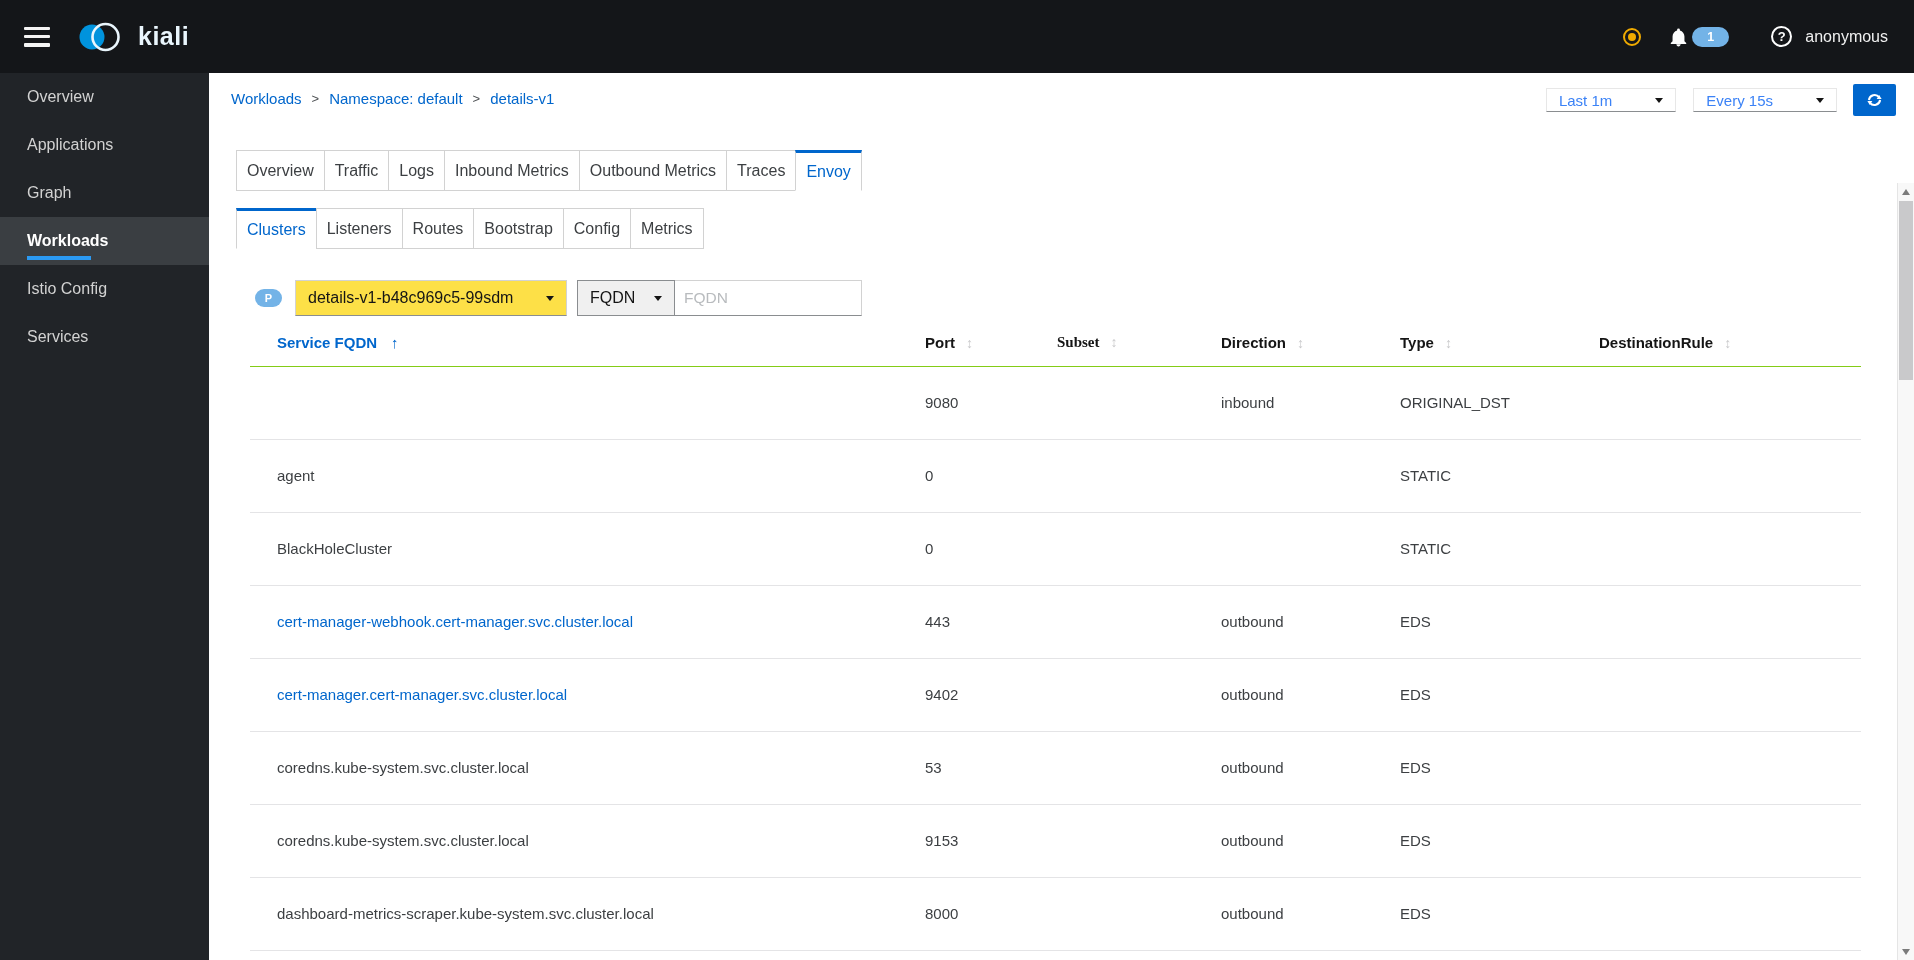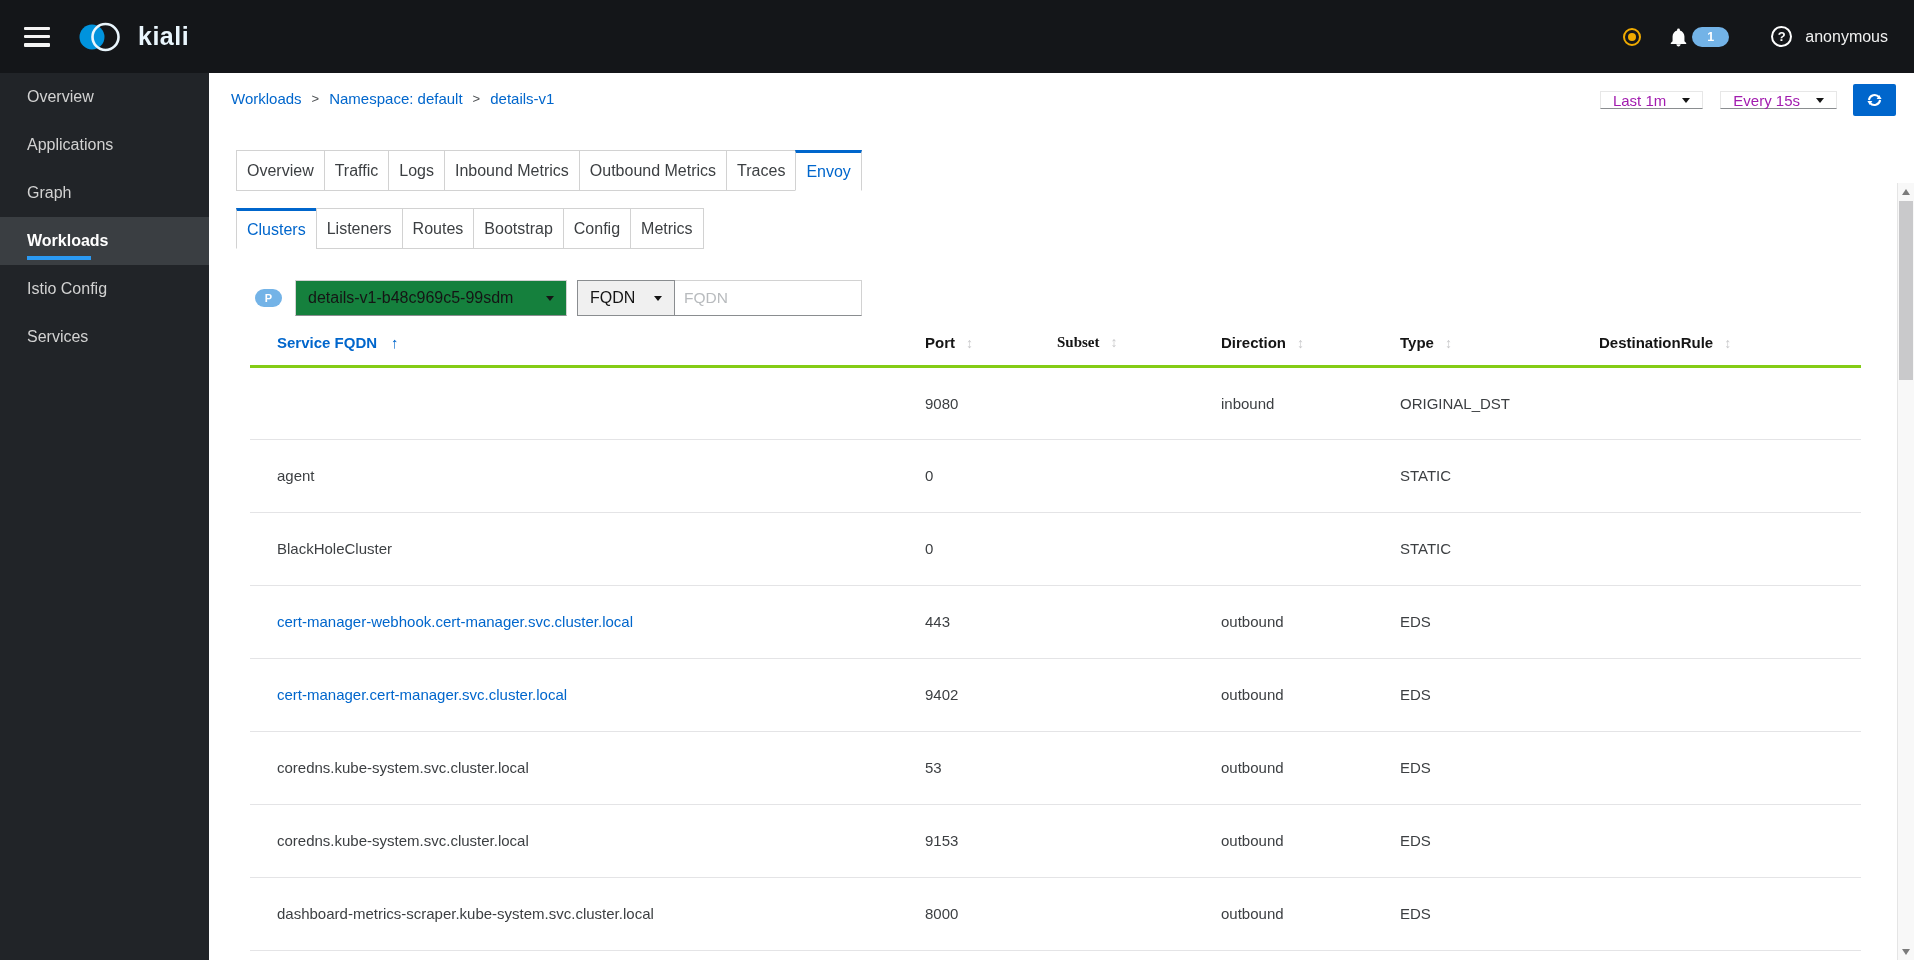--- a/index.html
+++ b/index.html
@@ -35,23 +35,23 @@
   .nav-underline { position:absolute; left:27px; bottom:5px; width:64px; height:4px; background:#2b9af3; }
 
   
   .content { position:fixed; left:209px; top:73px; width:1705px; height:887px; background:#fff; }
 
   .breadcrumb { position:absolute; left:22px; top:17px; display:flex; align-items:center; font-size:15px; }
   .bc-link { color:#0066cc; text-decoration:none; cursor:pointer; }
   .bc-sep { color:#4f5255; font-size:13px; margin:0 10px; }
 
   .toolbar { position:absolute; top:11px; right:18px; display:flex; align-items:center; }
-  .pf-select { height:18px; background:#fff; border:1px solid #e7e7e7; border-bottom:1px solid #8a8d90;
-               display:inline-flex; align-items:center; padding:0 12px; font-size:15px; color:#a21caf;
-               cursor:pointer; }
+  .pf-select { height:24px; background:#fff; border:1px solid #e7e7e7; border-bottom:1px solid #8a8d90;
+               display:inline-flex; align-items:center; padding:0 12px; font-size:15px; color:#3b82f6;
+               cursor:pointer;gap:27px; }
   .pf-select .caret { margin-left:16px; }
   .caret { width:0; height:0; border-left:4.5px solid transparent; border-right:4.5px solid transparent;
            border-top:5.5px solid #151515; display:inline-block; }
   .toolbar .pf-select + .pf-select { margin-left:17px; }
   .refresh-btn { margin-left:16px; width:43px; height:32px; background:#0066cc; border:none; border-radius:2px;
                  display:flex; align-items:center; justify-content:center; cursor:pointer; }
 
   
   .tabrow { position:absolute; left:27px; display:flex; }
   .tabrow.main { top:77px; }
@@ -60,41 +60,41 @@
             color:#3c3f42; background:#fff; border:1px solid #d2d2d2; margin-left:-1px; cursor:pointer; }
   .tabrow .tabbox:first-child { margin-left:0; }
   .tabbox.active { color:#0066cc; border-top:3px solid #0066cc; border-bottom:1px solid #fff; }
 
   
   .card { position:absolute; left:41px; top:177px; width:1611px; height:710px; background:#fff; }
 
   .filter-row { margin:30px 0 0 5px; height:36px; display:flex; align-items:center; }
   .pod-badge { width:27px; height:18px; border-radius:9px; background:#73b3e7; color:#fff;
                font-size:11px; font-weight:700; display:flex; align-items:center; justify-content:center; }
-  .pod-select { margin-left:13px; width:272px; height:36px; background:#15803d; border:1px solid #d2d2d2;
+  .pod-select { margin-left:13px; width:272px; height:36px; background:#fde047; border:1px solid #d2d2d2;
                 border-bottom-color:#8a8d90; display:flex; align-items:center; justify-content:space-between;
                 padding:12px 12px; font-size:16px; color:#151515; cursor:pointer;gap:22px; }
   .match-select { margin-left:10px; width:98px; height:36px; background:#f0f0f0; border:1px solid #8a8d90;
                   display:flex; align-items:center; justify-content:space-between; padding:0 12px;
                   font-size:16px; color:#151515; cursor:pointer; }
   .fqdn-input { width:187px; height:36px; border:1px solid #d2d2d2; border-left:none;
                 border-bottom-color:#8a8d90; padding:0 9px; font-size:15.5px; color:#151515;
                 font-family:"Liberation Sans","DejaVu Sans",sans-serif; outline:none; }
   .fqdn-input::placeholder { color:#b8bbbe; }
 
   
   table.clusters { margin-top:4px; width:100%; border-collapse:collapse; table-layout:fixed; }
   th.col0, td.col0 { width:675px; padding-left:27px; }
   th.col1, td.col1 { width:132px; }
   th.col2, td.col2 { width:164px;font-family:Liberation Serif, serif; }
   th.col3, td.col3 { width:179px; }
   th.col4, td.col4 { width:199px;margin-left:12px; }
   th.col5, td.col5 { width:auto; }
   th { height:46px; text-align:left; font-size:15px; font-weight:700; color:#151515;
-       border-bottom:3px solid #84cc16; white-space:nowrap; cursor:pointer; }
+       border-bottom:1px solid #84cc16; white-space:nowrap; cursor:pointer; }
   th.sorted .th-label { color:#0066cc; }
   .sort-icon { color:#c9c9cb; font-size:14px; margin-left:11px; font-weight:400; }
   .sort-active { color:#0066cc; font-size:15px; margin-left:14px; font-weight:700; }
   td { height:73px; font-size:15px; color:#3c3f42; border-bottom:1px solid #e4e4e6;
        white-space:nowrap; overflow:hidden; }
   .cell-link { color:#0066cc; text-decoration:none; cursor:pointer; }
 
   
   .scrollbar { position:fixed; right:0; top:183px; width:17px; height:777px; background:#f8f8f8;
                border-left:1px solid #e5e5e5; z-index:60; }

